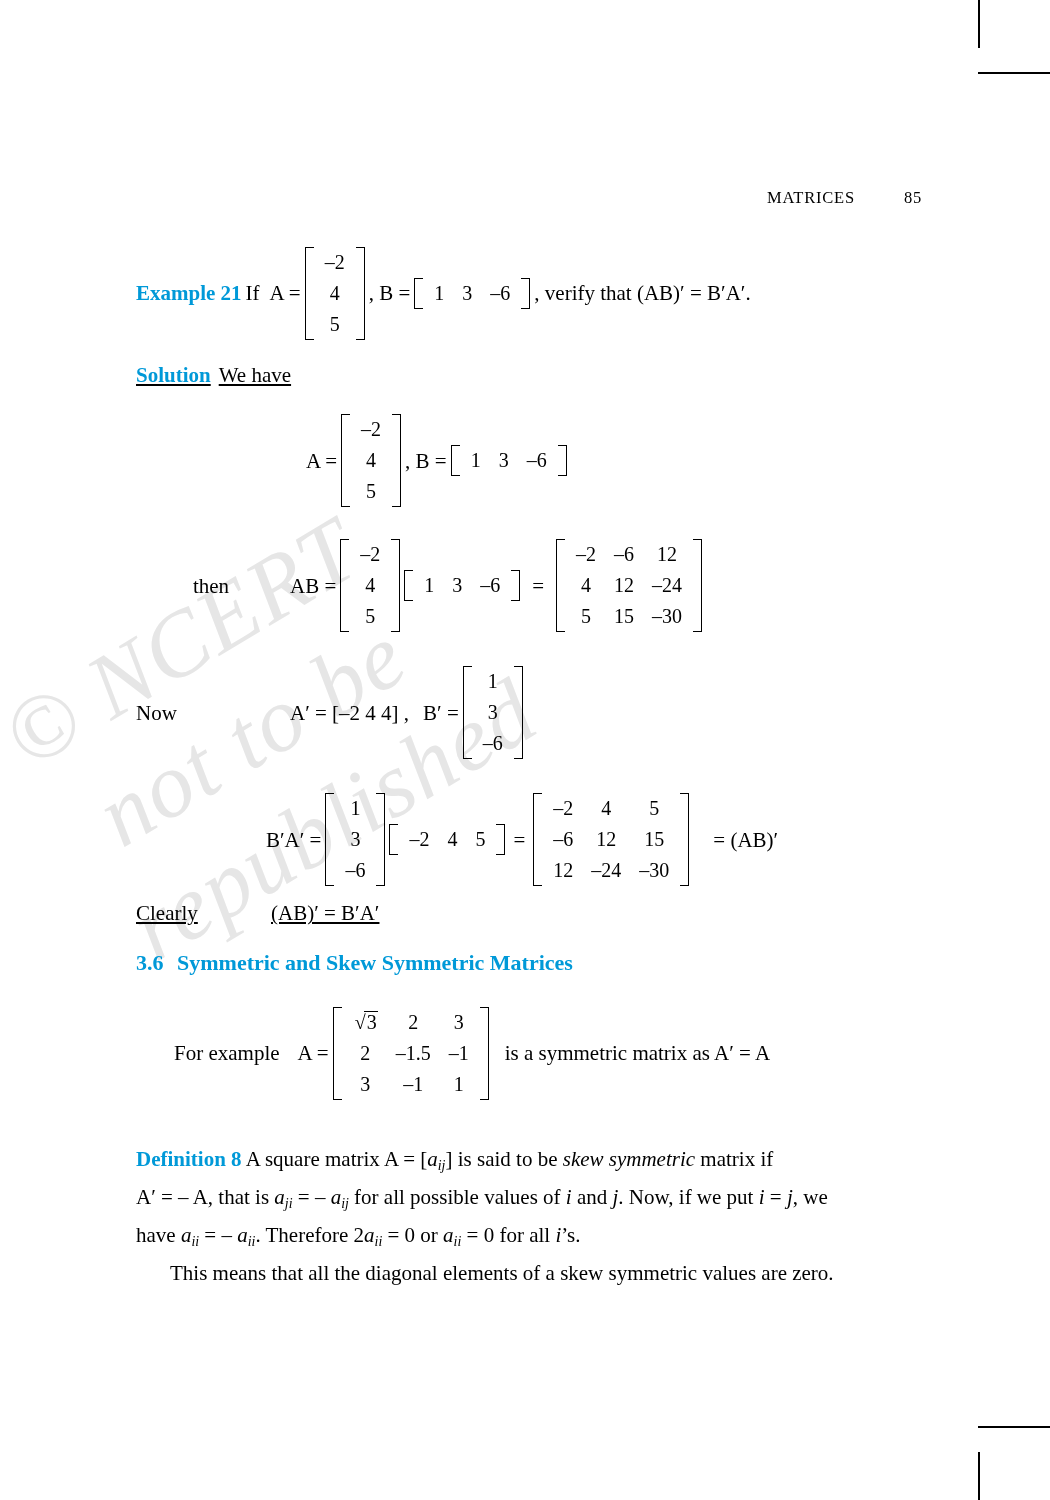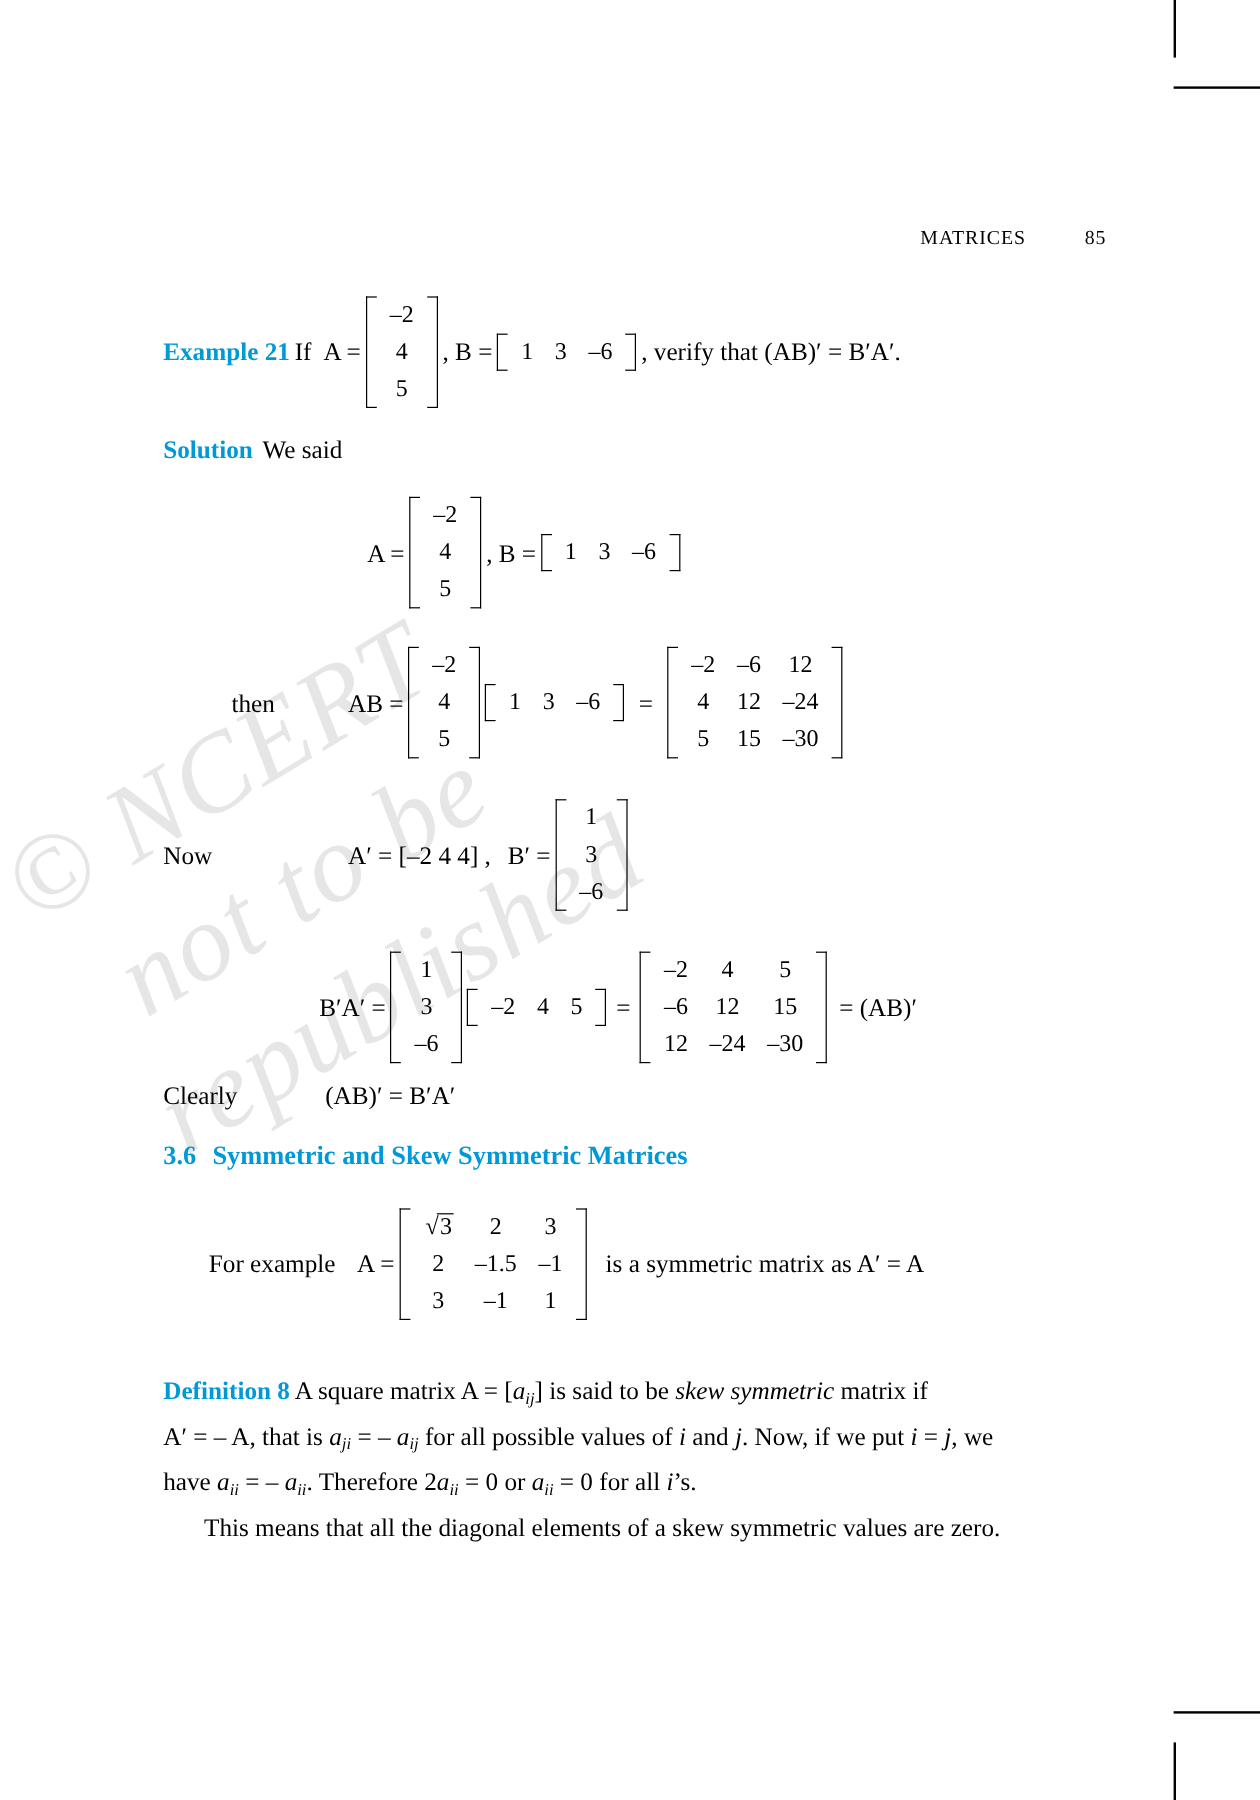--- a/index.html
+++ b/index.html
@@ -71,21 +71,21 @@
     width: 790px;
     font-size: 21px;
     line-height: 1.45;
   }
 
   .blue { color: #0099d8; font-weight: bold; }
   .it { font-style: italic; }
   .sub { font-size: 0.66em; vertical-align: -0.28em; font-style: italic; }
 
   .para { margin: 0 0 6px 0; text-align: justify; }
-  .row { display: flex; align-items: center; }
+  .row { display: flex; align-items: center; text-decoration: underline; }
 
   .mathline {
     display: flex;
     align-items: center;
     gap: 4px;
   }
 
   
   .mat {
     display: inline-flex;
@@ -198,21 +198,21 @@
             </tr>
           </tbody>
             </table>
           <span class="br"></span>
         </span>
         <span>, verify that (AB)′ = B′A′.</span>
       </div>
 
       <div class="row" style="margin:18px 0 0 0;">
         <span class="blue">Solution</span>
-        <span style="margin-left:8px;">We said</span>
+        <span style="margin-left:8px;">We have</span>
       </div>
 
       <div class="eqbox mathline" style="margin-left:170px; margin-top:22px;">
         <span>A =</span>
         <span class="mat">
           <span class="bl"></span>
           <table>
             <tbody>
                 <tr>
                   <td>–2</td>
@@ -374,21 +374,21 @@
             </tr>
             <tr>
               <td>12</td>
               <td>–24</td>
               <td>–30</td>
             </tr>
           </tbody>
             </table>
           <span class="br"></span>
         </span>
-        <span style="margin-left:6px;">= (AB)′</span>
+        <span style="margin-left:20px;">= (AB)′</span>
       </div>
 
       <div class="row" style="margin-top:6px;">
         <span style="width:135px; display:inline-block;">Clearly</span>
         <span>(AB)′ = B′A′</span>
       </div>
 
       <div class="sec-head">
         <span>3.6</span>
         <span style="margin-left:8px;">Symmetric and Skew Symmetric Matrices</span>

